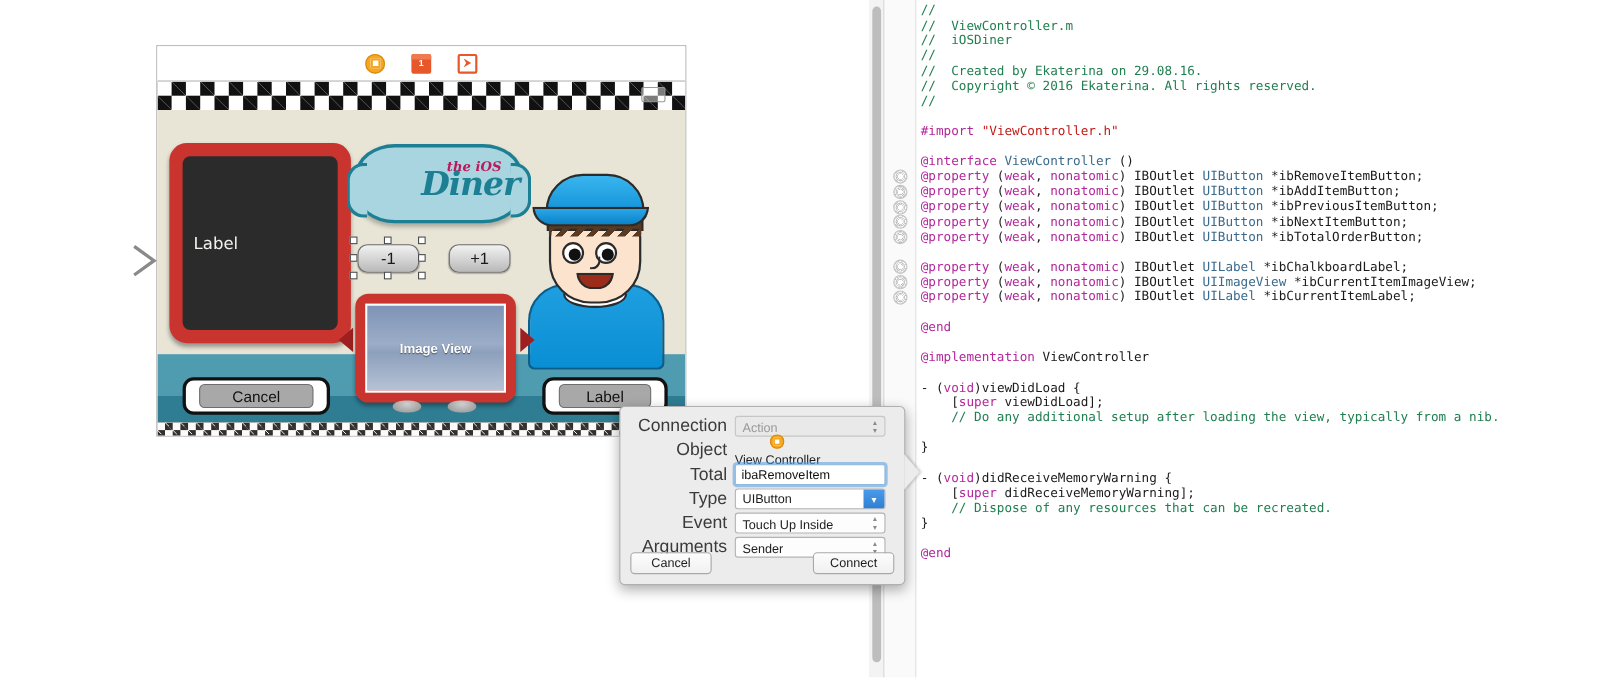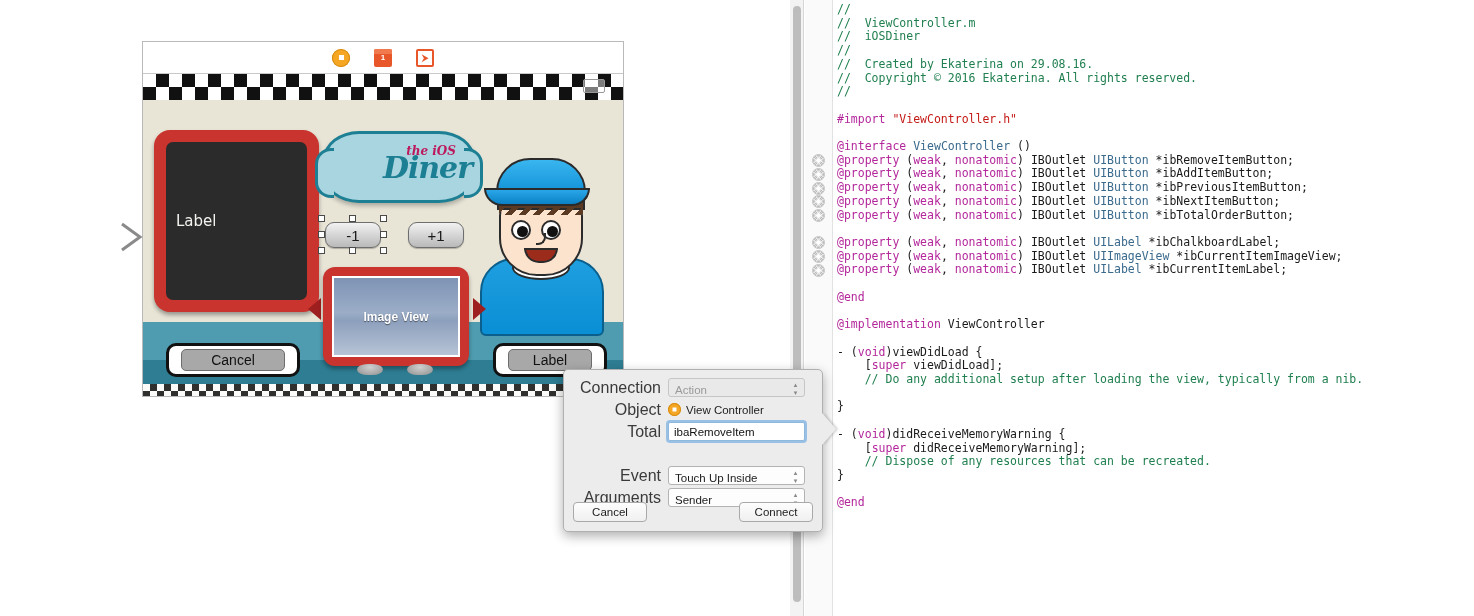--- a/index.html
+++ b/index.html
@@ -279,21 +279,21 @@
   }
   .popup-btn.disabled{ background:#e9e9e9; color:#9a9a9a; border-color:#c6c6c6; }
   .stepper{
     position:absolute; right:4px; top:2px; width:9px; height:15px;
     display:flex;flex-direction:column;justify-content:space-between;
     color:#8a8a8a; font-size:7px; line-height:7px; align-items:center;
   }
 
   #object-row-val{
     display:flex; align-items:center; gap:5px;
-    font-size:11.5px; color:#1c1c1c;
+    font-size:11.5px; color:#1c1c1c;flex-direction:column;
   }
   .ico-vc-sm{
     width:13px;height:13px;border-radius:50%;background:#f5a623;
     box-shadow: inset 0 0 0 1px #d58a10;
     display:flex;align-items:center;justify-content:center;
   }
   .ico-vc-sm::after{content:"";width:7px;height:7px;background:#fff;box-shadow:inset 0 0 0 1.5px #f5a623;}
 
   #name-field{
     width:137px;height:19px;background:#fff;
@@ -488,20 +488,29 @@
       </div>
     </div>
 
     <div class="form-row" style="top:51px;">
       <div class="form-label">Total</div>
       <div class="field-shell">
         <div id="name-field">ibaRemoveItem</div>
       </div>
     </div>
 
+    <div class="form-row" style="top:73px;">
+      <div class="form-label">Type</div>
+      <div id="type-field">
+        <span>UIButton</span>
+        <span id="type-chevron">
+          <span>▾</span>
+        </span>
+      </div>
+    </div>
 
     <div class="form-row" style="top:95px;">
       <div class="form-label">Event</div>
       <div class="popup-btn">
         <span>Touch Up Inside</span>
         <span class="stepper">
           <span>▴</span>
           <span>▾</span>
         </span>
       </div>

